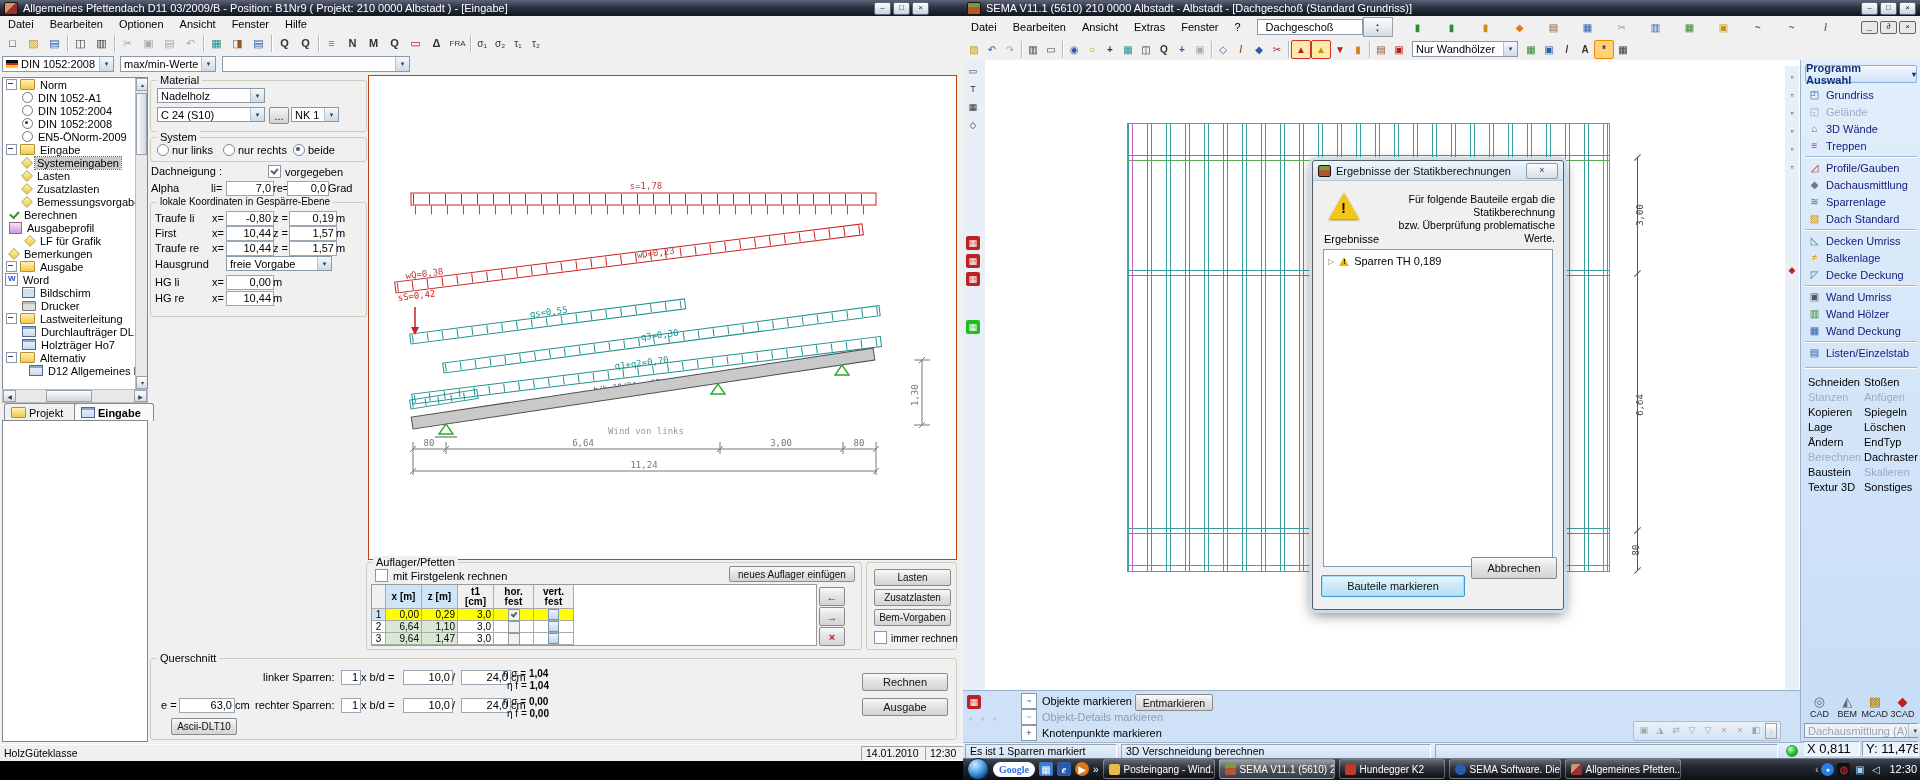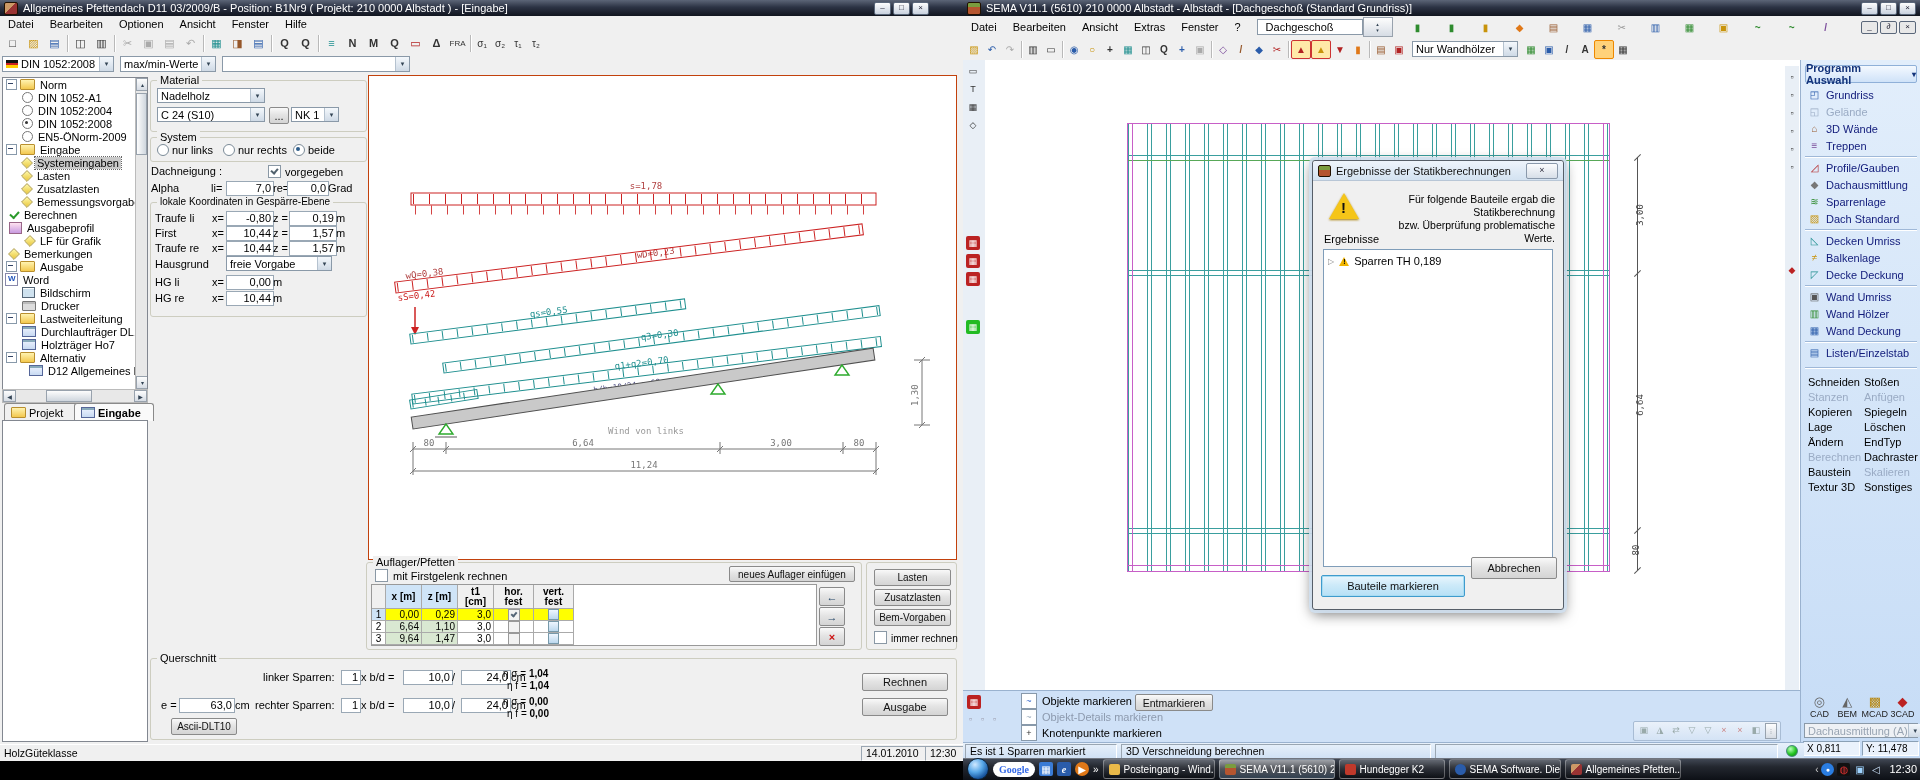--- a/index.html
+++ b/index.html
@@ -81,21 +81,21 @@
   .phead{margin:5px 4px 3px;height:16px;background:linear-gradient(#f4f9ff,#cfe2f8);border:1px solid #8fb0d8;border-radius:2px;display:flex;align-items:center;justify-content:center;gap:4px;font-size:11px;font-weight:bold;color:#13337a}
   .pit{display:flex;align-items:center;gap:5px;height:17px;padding-left:7px;font-size:11px;color:#101a7a;white-space:nowrap}
   .pit.dis{color:#9aabc4}
   .pic{width:13px;text-align:center;font-size:10px;flex:none}
   .psep{height:1px;background:#9fb8d8;box-shadow:0 1px 0 #fff;margin:2px 4px}
   .cmds{display:grid;grid-template-columns:56px 58px;row-gap:3px;padding:6px 0 0 7px;font-size:11px;color:#000}
   .cmd.dis{color:#9aabc4}
   .cadrow{display:flex;justify-content:space-between;padding:0 5px;margin-top:auto}
   .cadb{width:27px;display:flex;flex-direction:column;align-items:center;font-size:9px;color:#222}
   .cadb .ci{font-size:13px;height:15px;color:#666}
-  .ccell{flex:1;border:1px solid;border-color:#8aa0b5 #fff #fff #8aa0b5;background:#eaf2fc;font-size:10px;padding:0 3px;height:13px;line-height:13px;white-space:nowrap;overflow:hidden}
+  .ccell{flex:1;border:1px solid;border-color:#8aa0b5 #fff #fff #8aa0b5;background:#eaf2fc;font-size:13px;padding:0 3px;height:13px;line-height:13px;white-space:nowrap;overflow:hidden}
   .bstrip{background:#cfe1f7;border-top:1px solid #9ab2cf}
   .mrow{display:flex;align-items:center;gap:5px;font-size:11px;color:#000;height:16px}
   .mrow.dis{color:#8d9aae}
   .mico{width:14px;height:14px;background:#fff;border:1px solid #89a;display:flex;align-items:center;justify-content:center;font-size:9px;color:#36c;flex:none}
   .statusr{background:linear-gradient(#e8f1fb,#cfe0f4);border-top:1px solid #9ab2cf;display:flex;align-items:center;font-size:11px}
   .scell{border:1px solid;border-color:#9aa6b2 #fff #fff #9aa6b2;padding:0 4px;height:13px;line-height:13px;white-space:nowrap;overflow:hidden;font-size:10.5px}
   .gdot{width:10px;height:10px;border-radius:50%;background:radial-gradient(circle at 35% 30%,#b8ffb8,#23c523 55%,#0f7a0f);border:1px solid #487}
   
   .dlg{position:absolute;width:250px;height:448px;background:#f0f0f0;border:1px solid #565e68;box-shadow:0 0 0 3px rgba(208,224,240,.9),0 4px 14px rgba(0,0,0,.55);border-radius:3px}
   .dlg .dtbar{position:absolute;left:0;top:0;right:0;height:19px;background:linear-gradient(#eef4fb,#d3e2f1);border-bottom:1px solid #b8c6d6;border-radius:3px 3px 0 0;display:flex;align-items:center;gap:5px;padding:0 5px;font-size:11px;color:#111}

